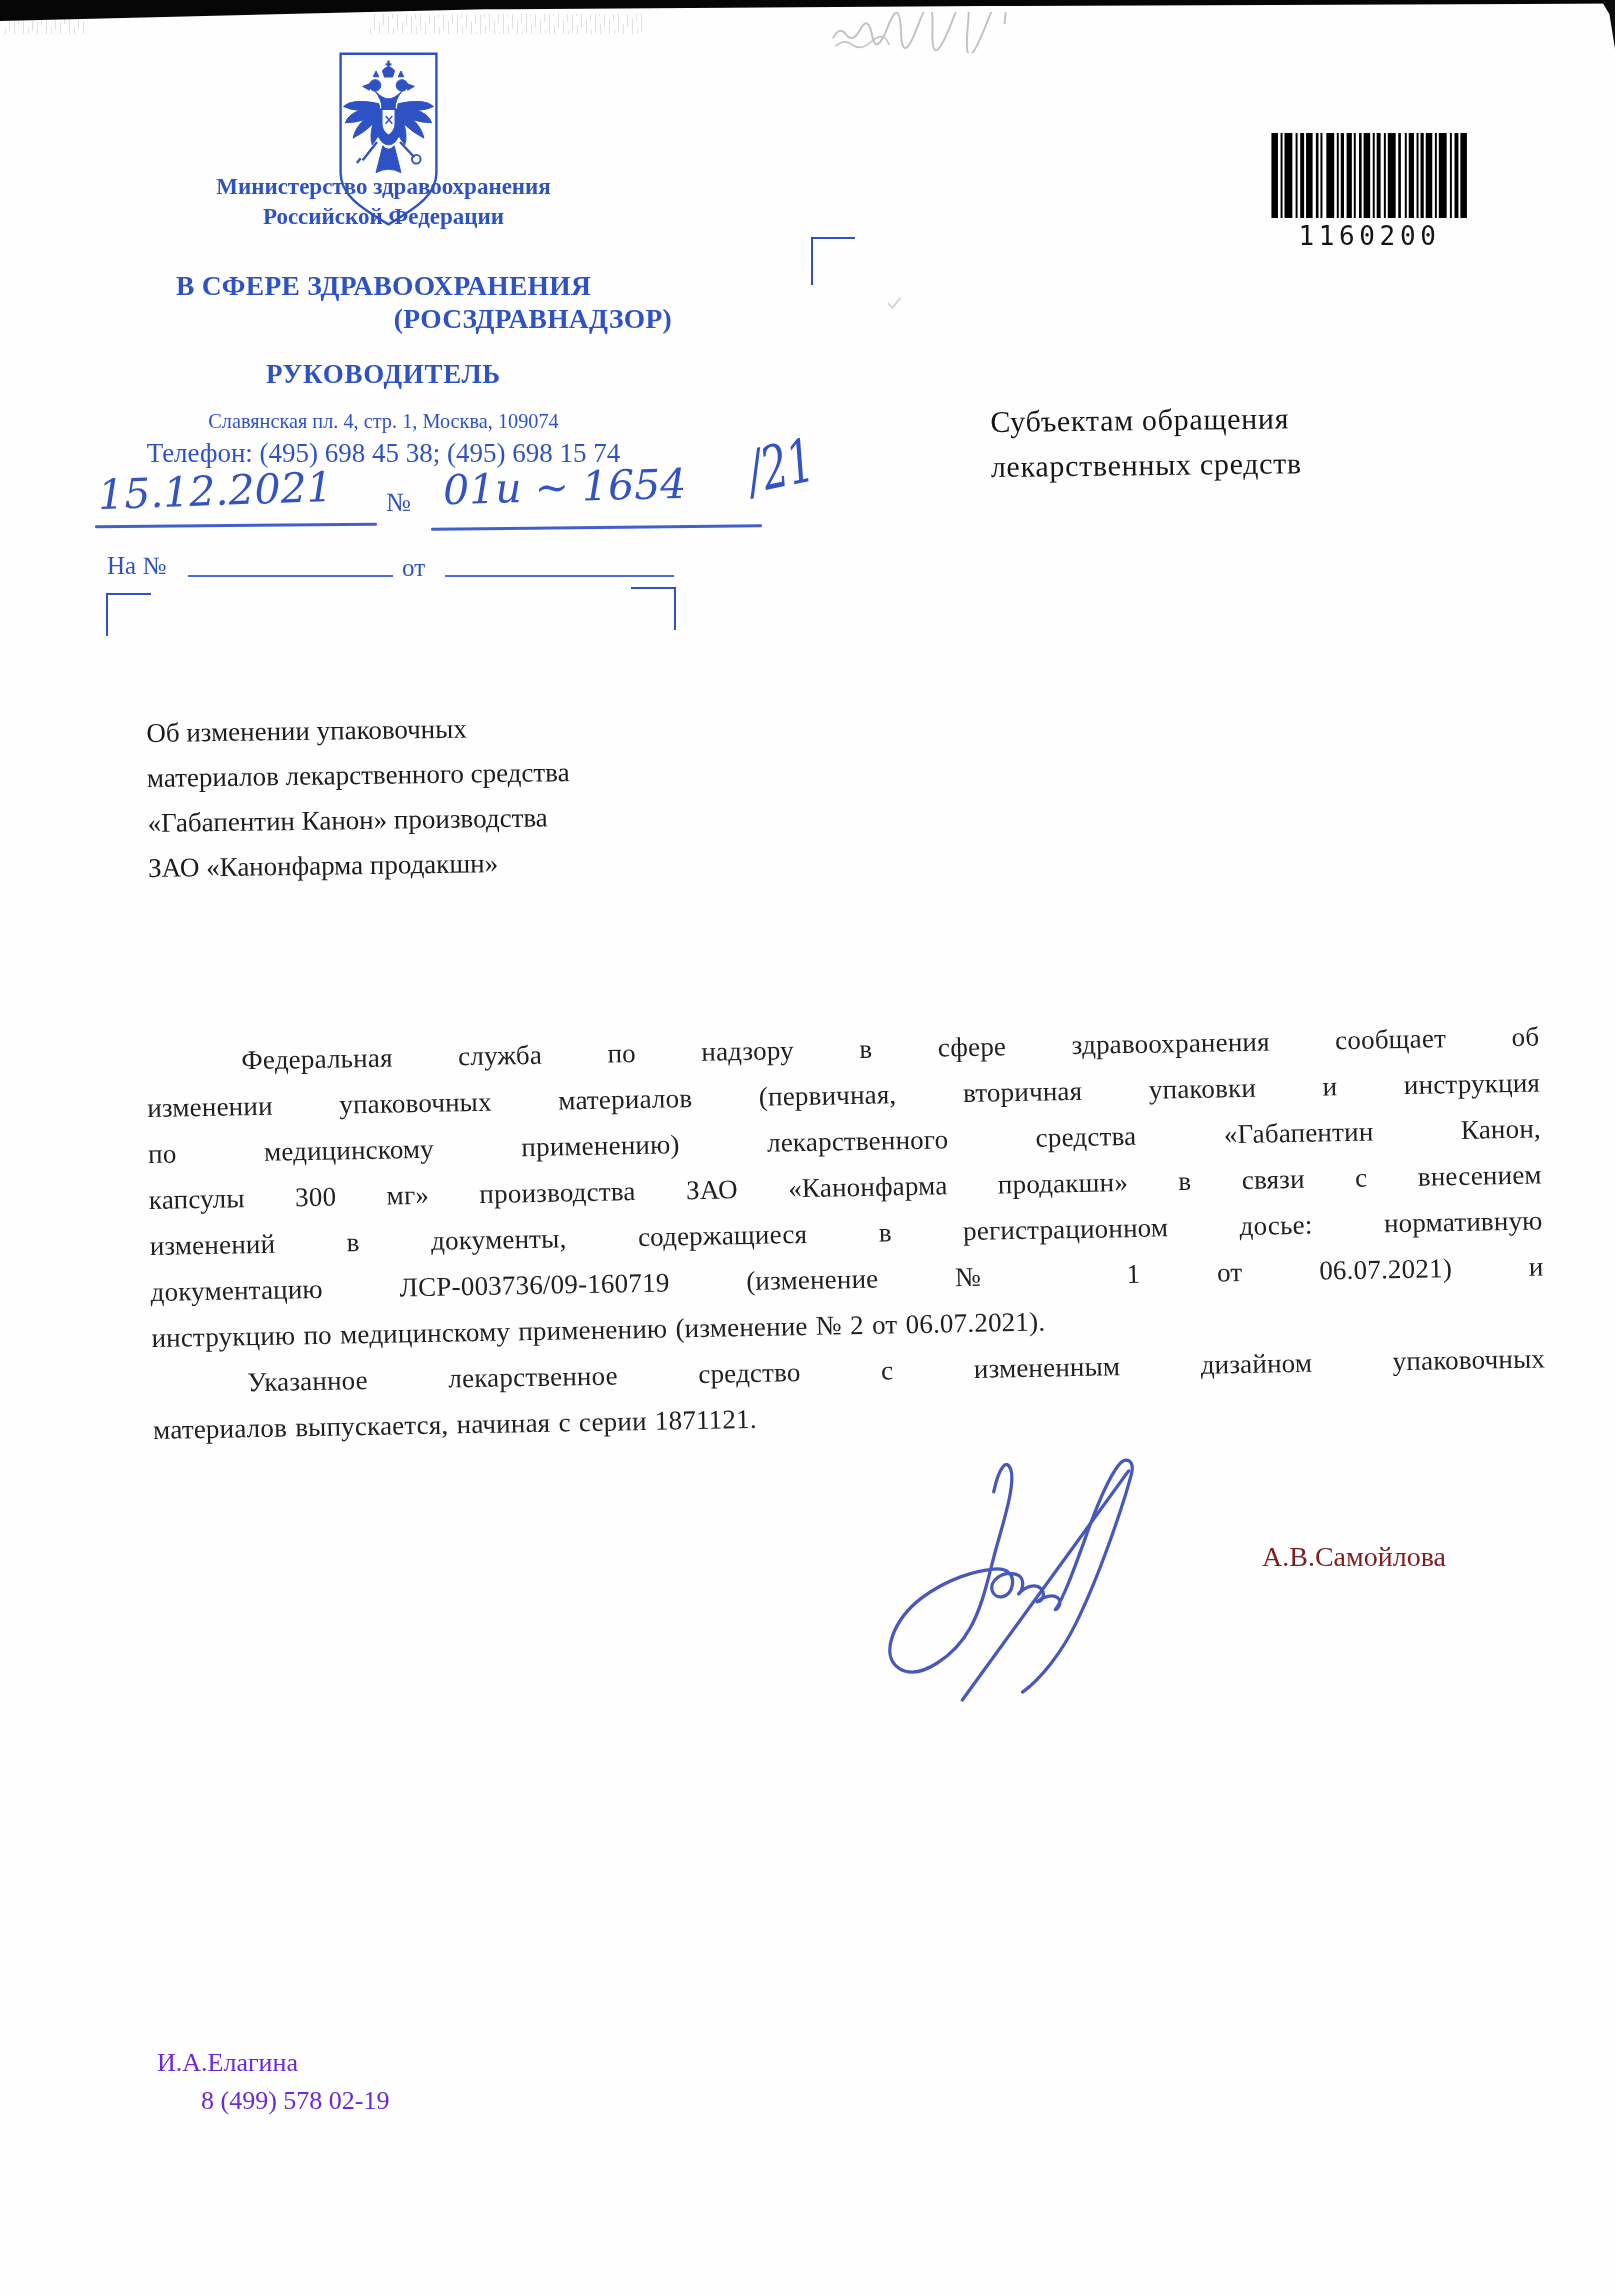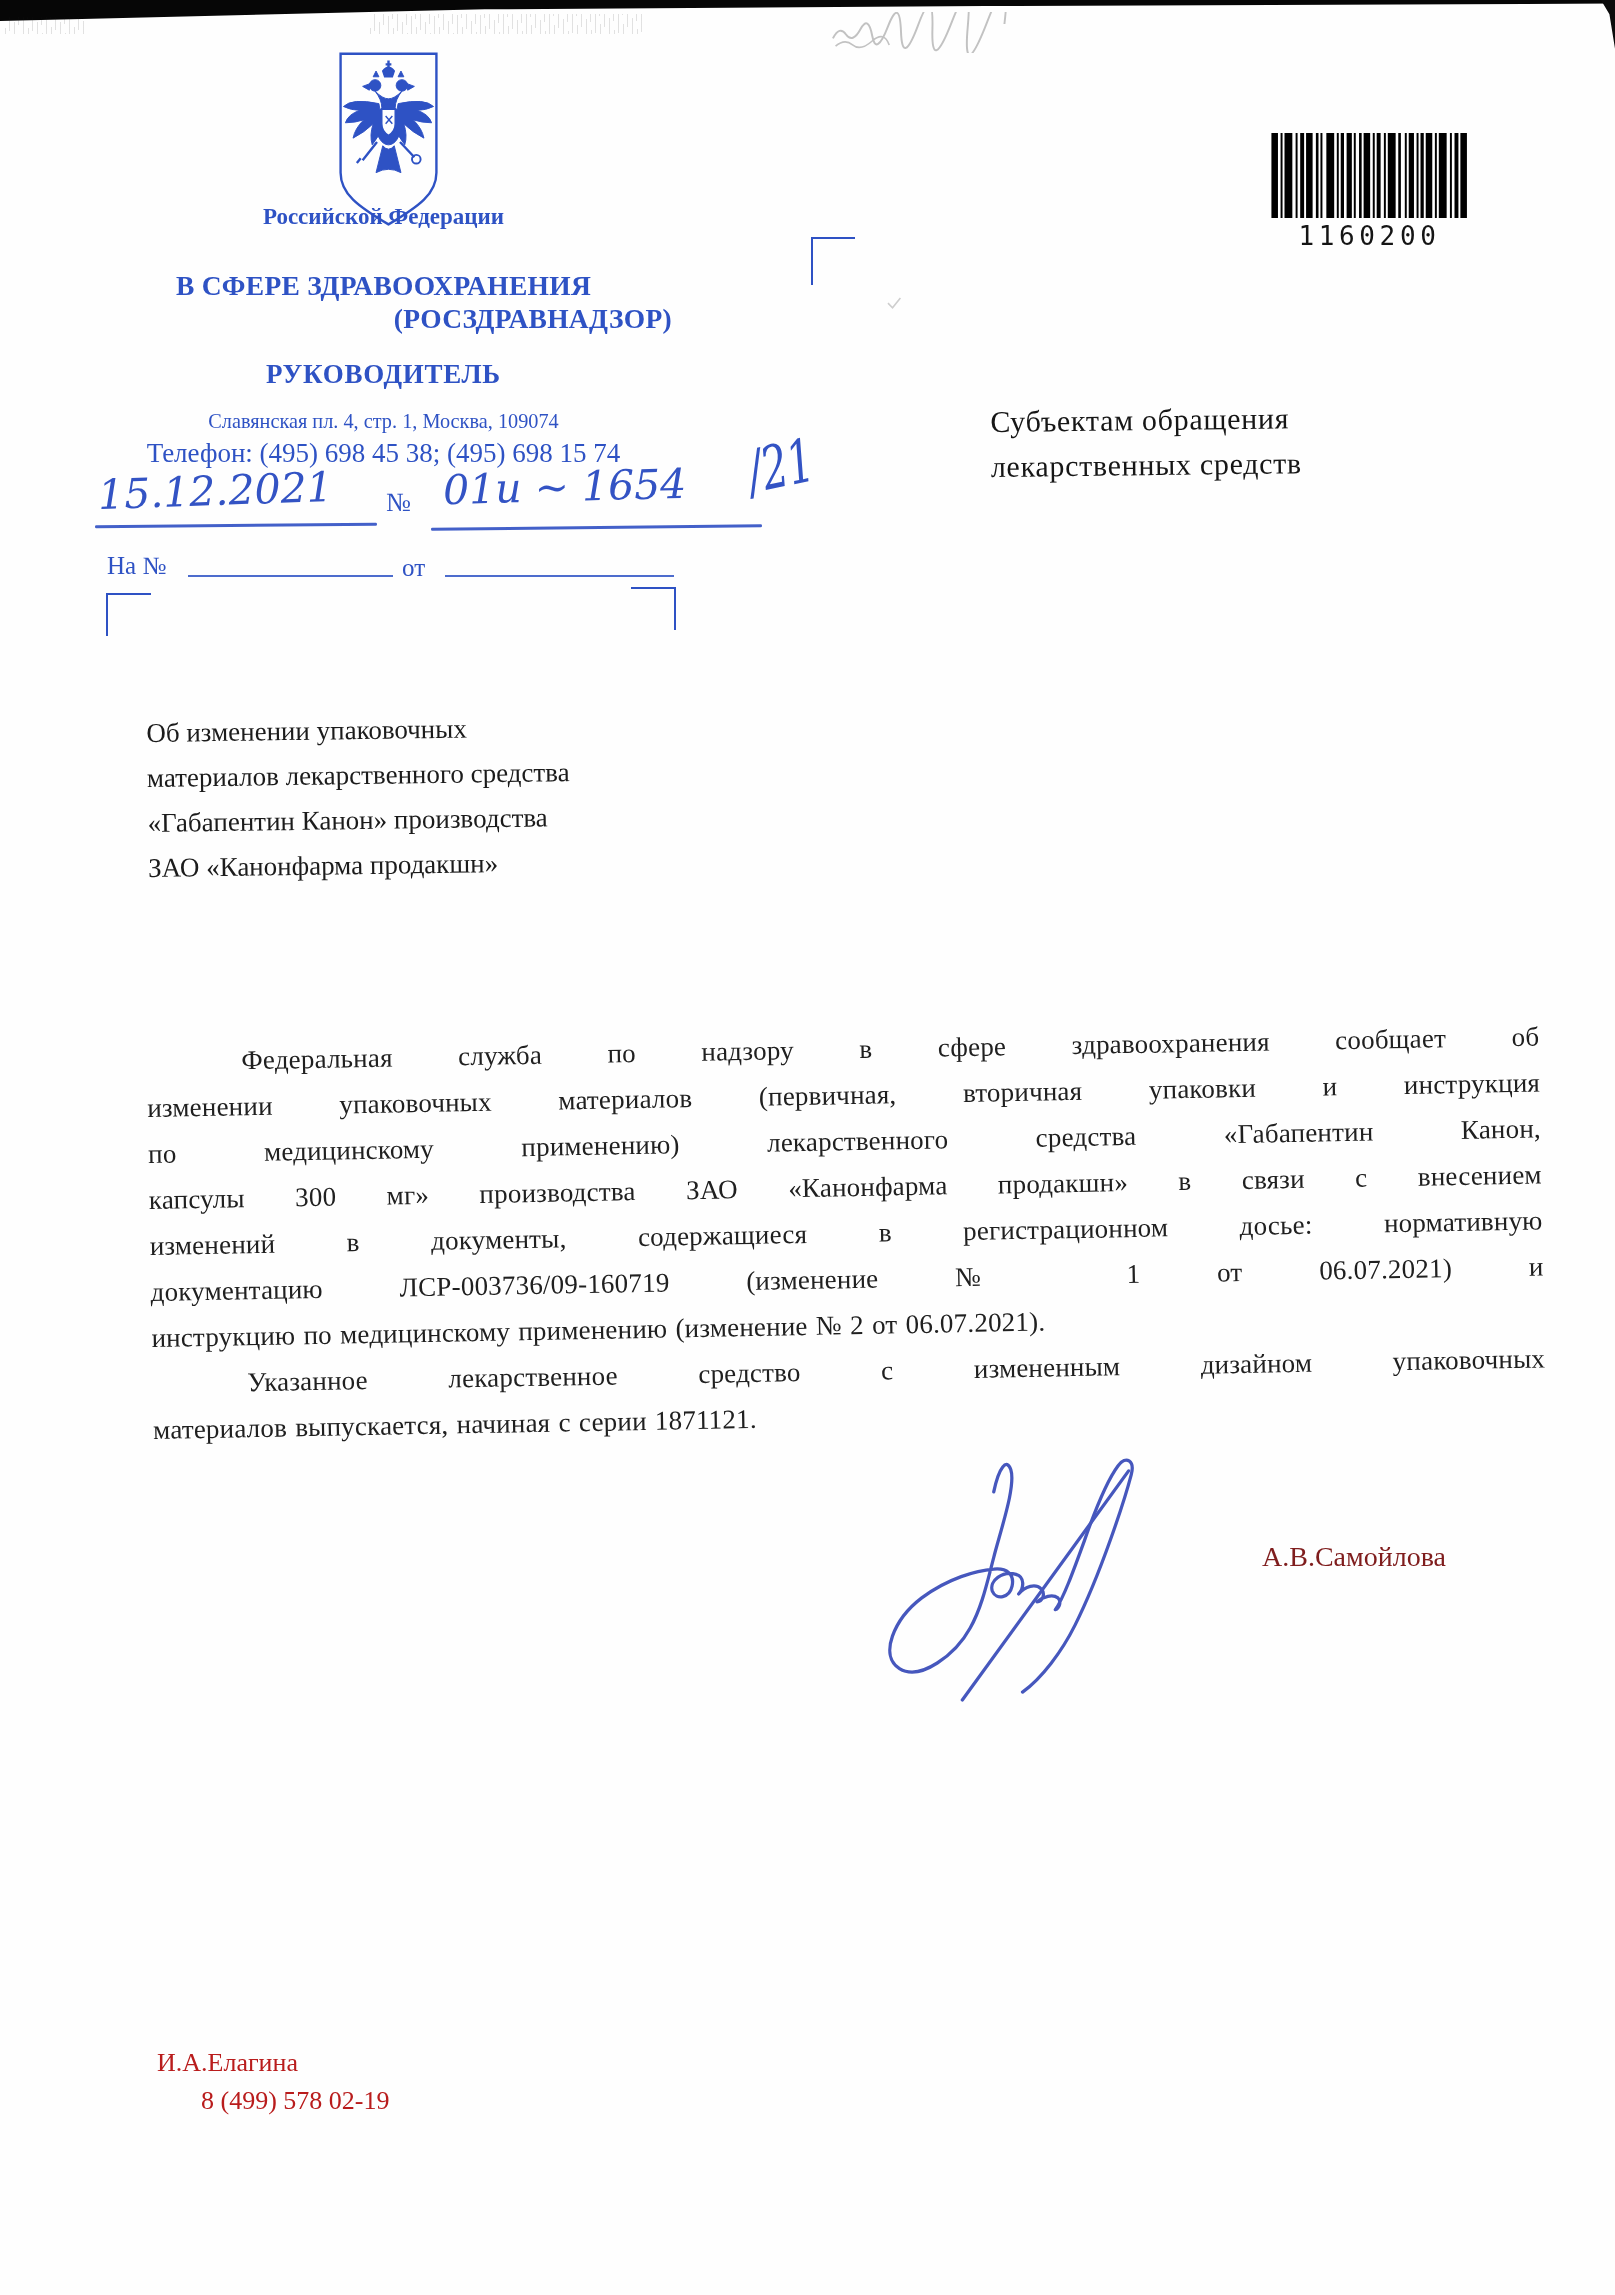--- a/index.html
+++ b/index.html
@@ -44,21 +44,21 @@
   
   .body-block{left:146px;top:1039px;width:1393px;font-size:27px;line-height:46px;
     color:var(--body-text,#202020);transform:rotate(-1.05deg);transform-origin:0 0;
     word-spacing:1.3px;letter-spacing:0.2px;}
   .body-para .line{text-align:justify;text-align-last:justify;}
   .body-para .line:first-child{text-indent:95px;}
   .body-para .line:last-child{text-align-last:left;}
   
   .sig-svg{left:865px;top:1429px;width:374px;height:288px;color:var(--signature-blue,#3d4fba);}
   .sig-name{left:1262px;top:1541px;font-size:28px;color:#7f1d1d;white-space:nowrap;}
-  .footer-line{left:157px;font-size:26px;color:#b91c1c;white-space:nowrap;}
+  .footer-line{left:157px;font-size:26px;color:#6d28d9;white-space:nowrap;}
 </style>
 </head>
 <body>
 
 <div class="page">
 
   <div class="abs scan-top"></div>
   <div class="abs scan-corner"></div>
   <div class="abs speckles" style="left:370px;top:14.4px;width:275px;height:19.7px;"></div>
   <div class="abs speckles" style="left:5.2px;top:17px;width:79px;height:17px;"></div>
@@ -86,20 +86,21 @@
       <path d="M54 100 L47 128 Q60 121 73 128 L66 100 Q60 107 54 100 Z" stroke-width="1"></path>
       <path d="M48 96 L33 115 M72 96 L87 112" stroke-width="2.5" fill="none"></path>
       <circle cx="89" cy="114" r="4.5" fill="none" stroke-width="2"></circle>
       <path d="M31 113 l-4 5" stroke-width="2.5" fill="none"></path>
       <path d="M53 62 h14 v15 q0 8 -7 12 q-7 -4 -7 -12 Z" fill="#fefefe" stroke-width="1.5"></path>
       <path d="M57 69 l7 8 M64 69 l-7 8" stroke-width="1.5" fill="none"></path>
     </g>
   </svg>
 
   <div class="abs lh-col" style="height:498px;">
+    <div class="lh-line lh-bold" style="top:174px;font-size:23px;">Министерство здравоохранения</div>
     <div class="lh-line lh-bold" style="top:204px;font-size:23px;">Российской Федерации</div>
     <div class="lh-line lh-bold" style="top:270px;font-size:27.5px;letter-spacing:0.3px;">В СФЕРЕ ЗДРАВООХРАНЕНИЯ</div>
     <div class="lh-line lh-bold" style="top:303px;font-size:27.5px;letter-spacing:0.3px;text-align:right;">(РОСЗДРАВНАДЗОР)</div>
     <div class="lh-line lh-bold" style="top:359px;font-size:27px;letter-spacing:0.7px;">РУКОВОДИТЕЛЬ</div>
     <div class="lh-line" style="top:410px;font-size:20.3px;">Славянская пл. 4, стр. 1, Москва, 109074</div>
     <div class="lh-line" style="top:438px;font-size:27px;">Телефон: (495) 698 45 38; (495) 698 15 74</div>
   </div>
 
   <div class="abs hw" style="left:98px;top:467px;font-size:41px;transform:rotate(-2deg);">15.12.2021</div>
   <div class="abs uline" style="left:95px;top:524px;width:282px;transform:rotate(-.5deg);"></div>

